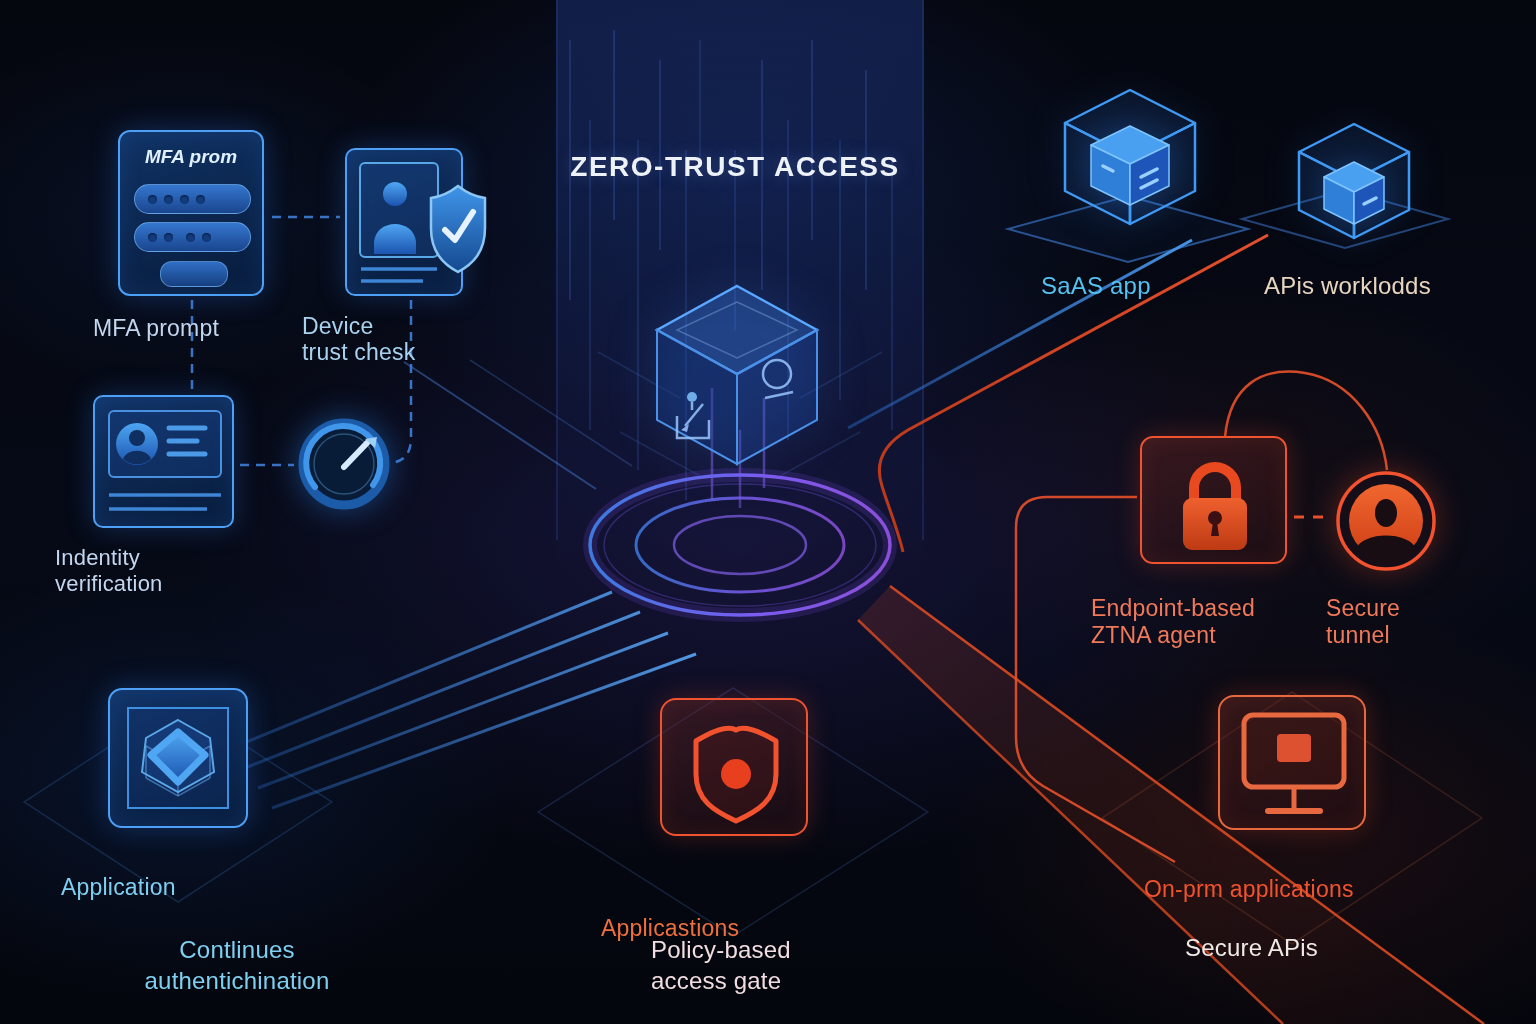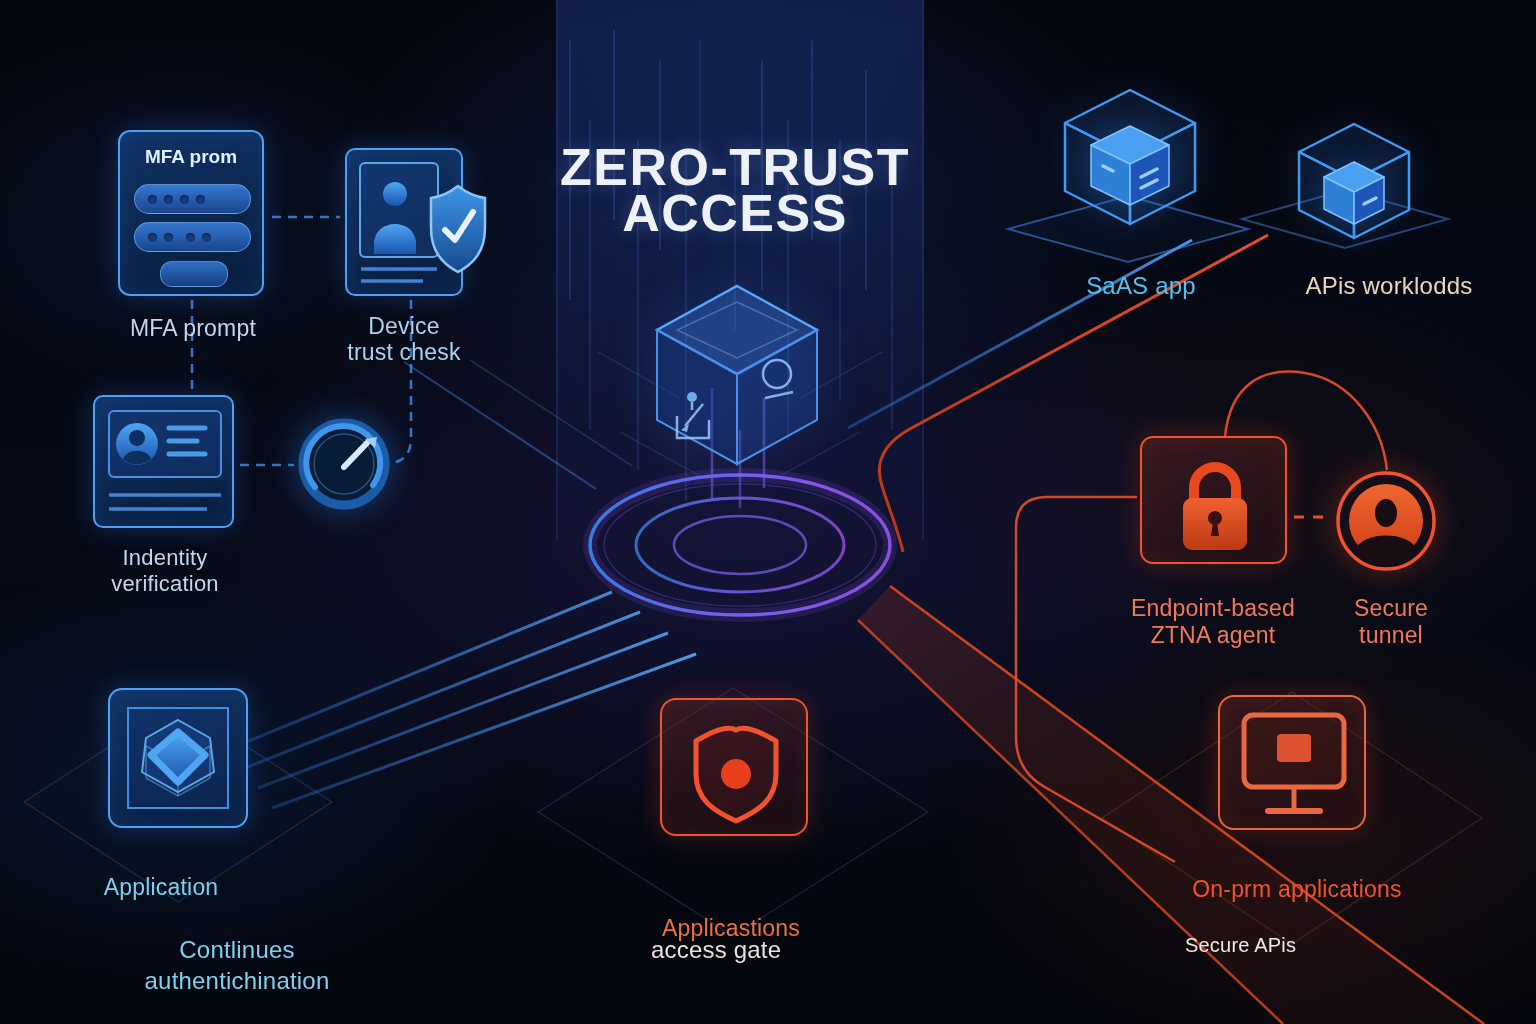--- a/index.html
+++ b/index.html
@@ -13,24 +13,24 @@
       radial-gradient(560px 360px at 1310px 840px, rgba(205,60,28,0.11), transparent 65%),
       radial-gradient(500px 320px at 1250px 490px, rgba(205,60,28,0.07), transparent 65%),
       radial-gradient(420px 280px at 180px 210px, rgba(28,80,180,0.12), transparent 65%),
       linear-gradient(180deg,#05070f 0%,#060a16 52%,#04060d 100%);
   }
   .col-glow{position:absolute;left:556px;top:0;width:368px;height:565px;
     background:linear-gradient(180deg, rgba(32,58,138,0.42) 6%, rgba(24,44,112,0.28) 55%, rgba(18,32,88,0.0) 100%);}
   svg{display:block}
   .layer{position:absolute;left:0;top:0;pointer-events:none;}
   
-  .lbl{position:absolute;font-size:23px;text-align:center;letter-spacing:.2px;}
+  .lbl{position:absolute;font-size:23px;text-align:left;letter-spacing:.2px;}
   .lbl span{display:block}
   .title{position:absolute;left:535px;top:144px;width:400px;text-align:center;
-    font-size:52px;line-height:46px;font-weight:700;letter-spacing:1.5px;color:#edf1f8;
+    font-size:28px;line-height:46px;font-weight:700;letter-spacing:1.5px;color:#edf1f8;
     text-shadow:0 0 18px rgba(120,160,255,.35);}
   .c-per {color:#c3d6ef}
   .c-blue{color:#a9d2ef}
   .c-cyan{color:#9fdcf4}
   .c-sky {color:#54c2f0}
   .c-cream{color:#e8d5c0}
   .c-salmon{color:#f0795a}
   .c-orange{color:#ef6f3e}
   .c-red{color:#f0532e}
   .c-pink{color:#f2dde0}
@@ -200,21 +200,21 @@
         <line x1="47" y1="124" x2="47" y2="132"></line>
         <polyline points="32,138 32,160 64,160 64,142"></polyline>
         <line x1="58" y1="126" x2="40" y2="148"></line>
         <polygon points="36,152 44,146 42,154" fill="#9ac6ff" stroke="none"></polygon>
         <circle cx="132" cy="96" r="14"></circle>
         <line x1="120" y1="120" x2="148" y2="114"></line>
       </g>
     </svg>
   </div>
 
-  <div class="card card-blue" style="left:118px;top:130px;width:146px;height:166px;">
+  <div class="card card-blue" style="left:118px;top:130px;width:146px;height:166px;font-style:italic;">
     <div class="mfa-title">MFA prom</div>
     <div class="mfa-pill" style="top:52px;">
       <span class="dot"></span>
         <span class="dot"></span>
         <span class="dot"></span>
         <span class="dot"></span>
     </div>
     <div class="mfa-pill" style="top:90px;">
       <span class="dot"></span>
         <span class="dot"></span>
@@ -396,23 +396,24 @@
   </div>
   <div class="lbl c-lcyan" style="left:77px;top:934px;width:320px;line-height:31px;font-size:24px;text-align:center;">
     <span>Contlinues</span>
     <span>authentichination</span>
   </div>
 
   <div class="lbl c-orange" style="left:601px;top:915px;width:260px;">
     <span>Applicastions</span>
   </div>
   <div class="lbl c-pink" style="left:651px;top:934px;width:260px;line-height:31px;font-size:24px;text-align:left;">
+    <span>Policy-based</span>
     <span>access gate</span>
   </div>
 
   <div class="lbl c-red" style="left:1144px;top:876px;width:306px;">
     <span>On-prm applications</span>
   </div>
-  <div class="lbl c-white" style="left:1185px;top:934px;width:220px;font-size:20px;text-align:left;">
+  <div class="lbl c-white" style="left:1185px;top:934px;width:220px;font-size:24px;text-align:left;">
     <span>Secure APis</span>
   </div>
 
 </div>
 
 </body></html>

